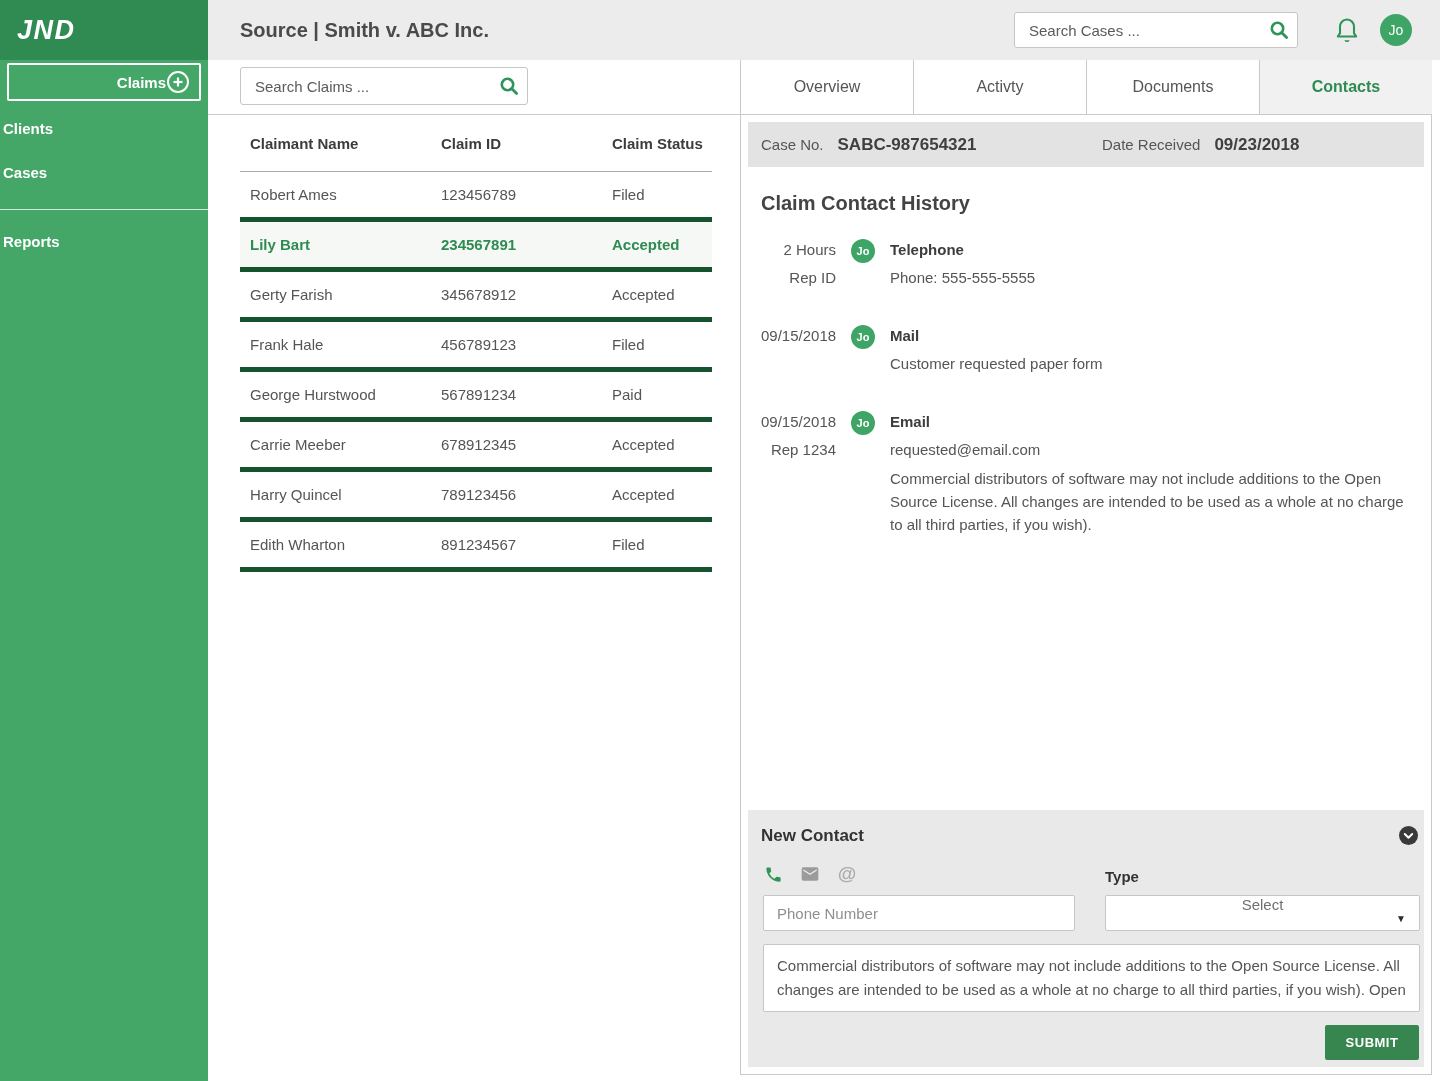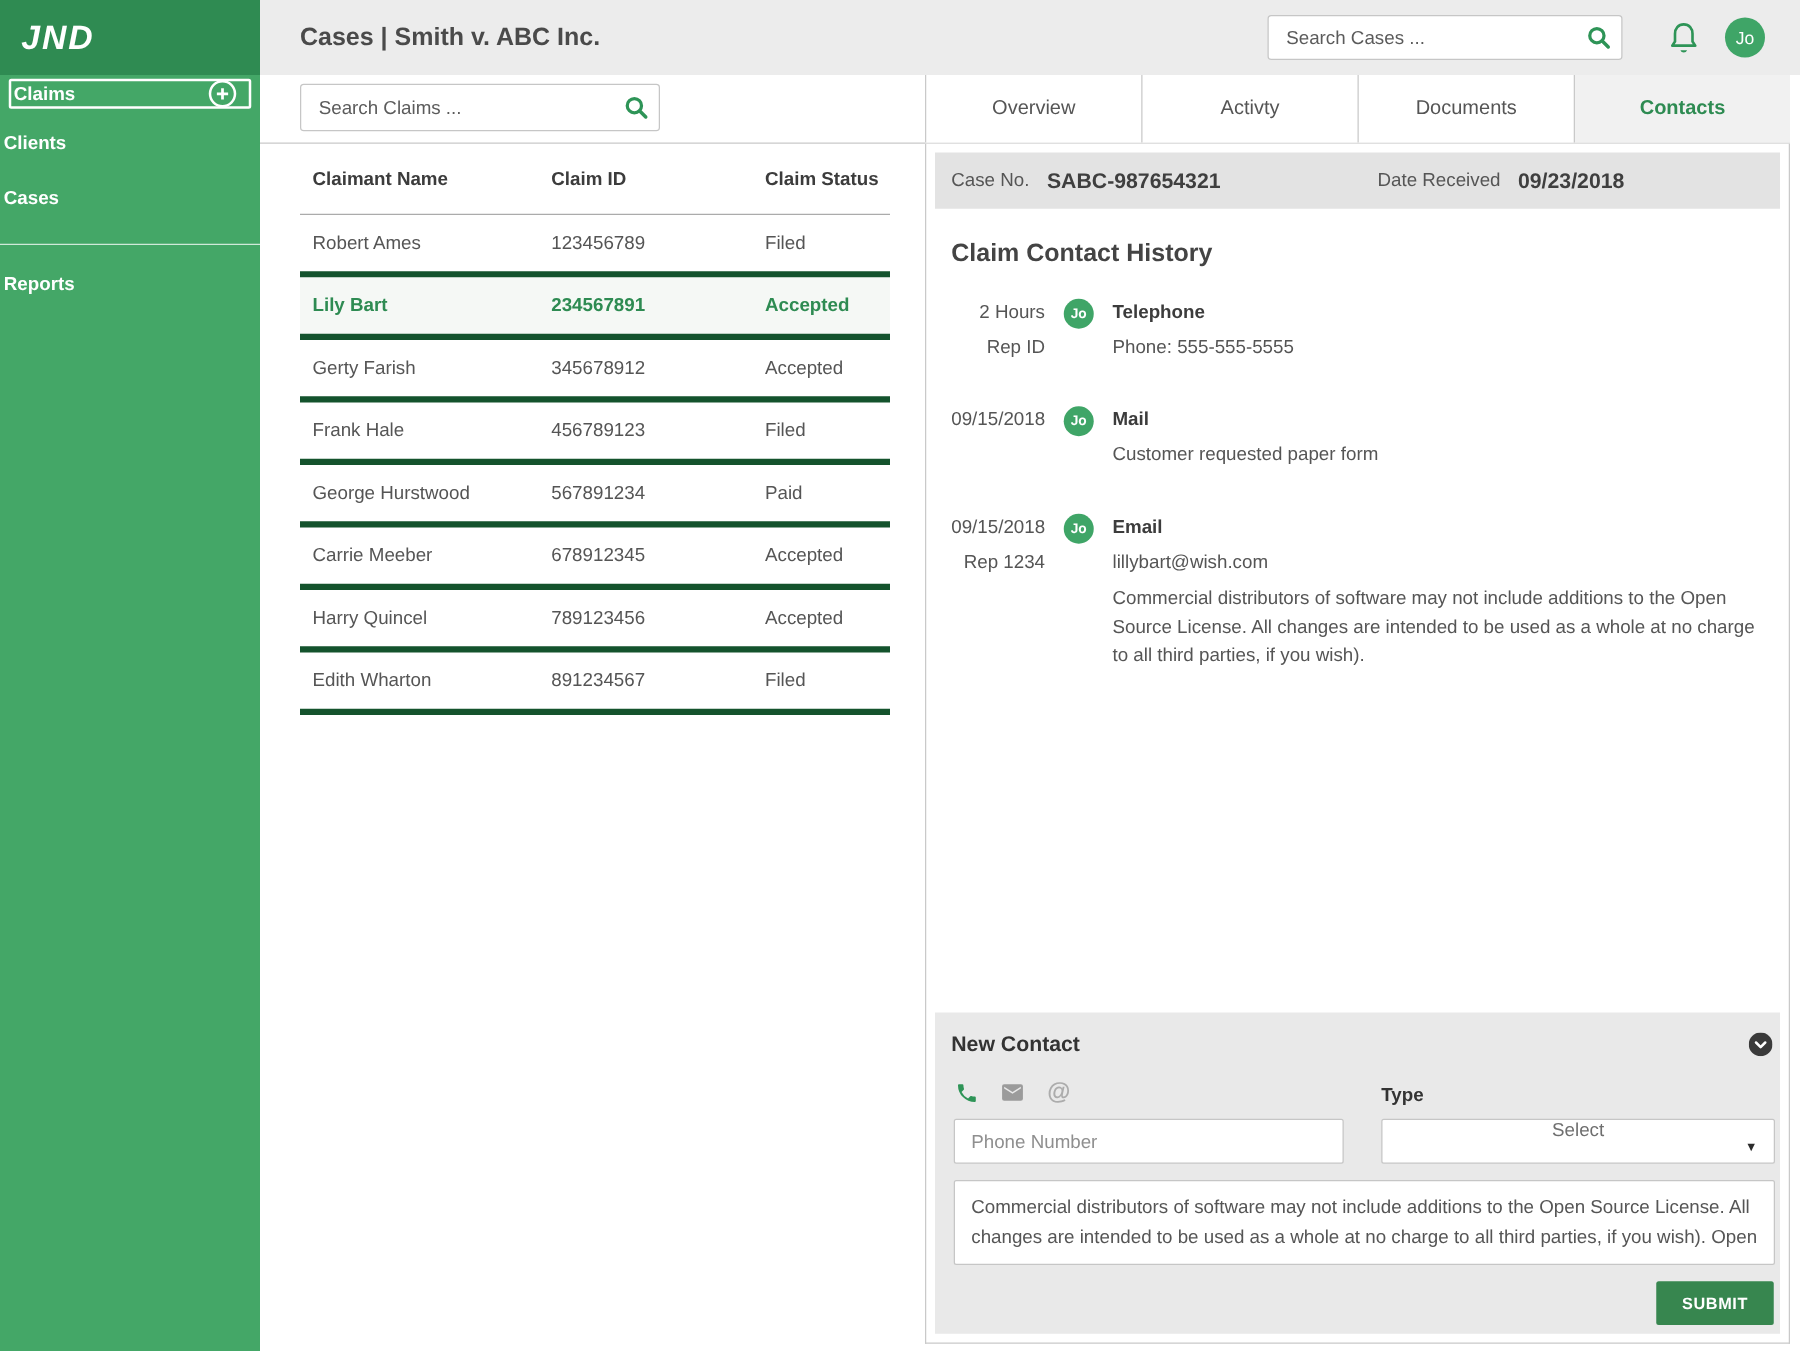--- a/index.html
+++ b/index.html
@@ -10,22 +10,22 @@
     background:#ffffff;
     overflow:hidden;
     color:#555;
   }
 
   
   .sidebar { position:absolute; left:0; top:0; width:208px; height:1081px; background:#44A767; }
   .logo-area { height:60px; background:#2F8B52; display:flex; align-items:center; padding-left:17px; }
   .logo-text { color:#fff; font-size:27px; font-weight:bold; font-style:italic; letter-spacing:1.5px; }
   .nav-active-box {
-    margin:3px 7px 0 7px; border:2px solid #fff; border-radius:2px; height:24px;
-    display:flex; align-items:center; justify-content:space-between; padding:0 9px 0 2px;
+    margin:3px 7px 0 7px; border:2px solid #fff; border-radius:2px; height:38px;
+    display:flex; align-items:center; justify-content:flex-end; padding:0 9px 0 24px;
     cursor:pointer;
   }
   .nav-label { color:#fff; font-weight:bold; font-size:15px; }
   .nav-item { padding:0 3px; color:#fff; font-weight:bold; font-size:15px; cursor:pointer; }
   .nav-item.clients { margin-top:19px; }
   .nav-item.cases   { margin-top:27px; }
   .nav-divider { margin-top:28px; border-top:1px solid rgba(255,255,255,0.75); }
   .nav-item.reports { margin-top:23px; }
 
   
@@ -130,21 +130,21 @@
       </svg>
     </span>
   </div>
   <div class="nav-item clients">Clients</div>
   <div class="nav-item cases">Cases</div>
   <div class="nav-divider"></div>
   <div class="nav-item reports">Reports</div>
 </div>
 
 <div class="app-header">
-  <div class="page-title">Cases | Smith v. ABC Inc.</div>
+  <div class="page-title">Source | Smith v. ABC Inc.</div>
   <div class="search-cases">
     <input type="text" placeholder="Search Cases ..." style="">
     <span class="search-icon-btn">
       <svg width="22" height="22" viewBox="0 0 22 22">
         <circle cx="9.5" cy="9.5" r="5.7" fill="none" stroke="#2E9457" stroke-width="2.6"></circle>
         <line x1="13.8" y1="13.8" x2="18.6" y2="18.6" stroke="#2E9457" stroke-width="2.8" stroke-linecap="round"></line>
       </svg>
     </span>
   </div>
   <div class="bell-wrap">
@@ -261,21 +261,21 @@
           </div>
         </div>
         <div class="entry">
           <div class="e-left">
             <div class="e-time">09/15/2018</div>
             <div class="e-sub">Rep  1234</div>
           </div>
           <div class="e-avatar">Jo</div>
           <div>
             <div class="e-type">Email</div>
-            <div class="e-detail">lillybart@wish.com</div>
+            <div class="e-detail">requested@email.com</div>
             <div class="e-note">Commercial distributors of software may not include additions to the Open Source License. All changes are intended to be used as a whole at no charge to all third parties, if you wish).</div>
           </div>
         </div>
       </div>
   </div>
 
   <div class="new-contact">
     <div class="nc-title">New Contact</div>
     <span class="nc-collapse">
       <svg width="19" height="19" viewBox="0 0 19 19">

